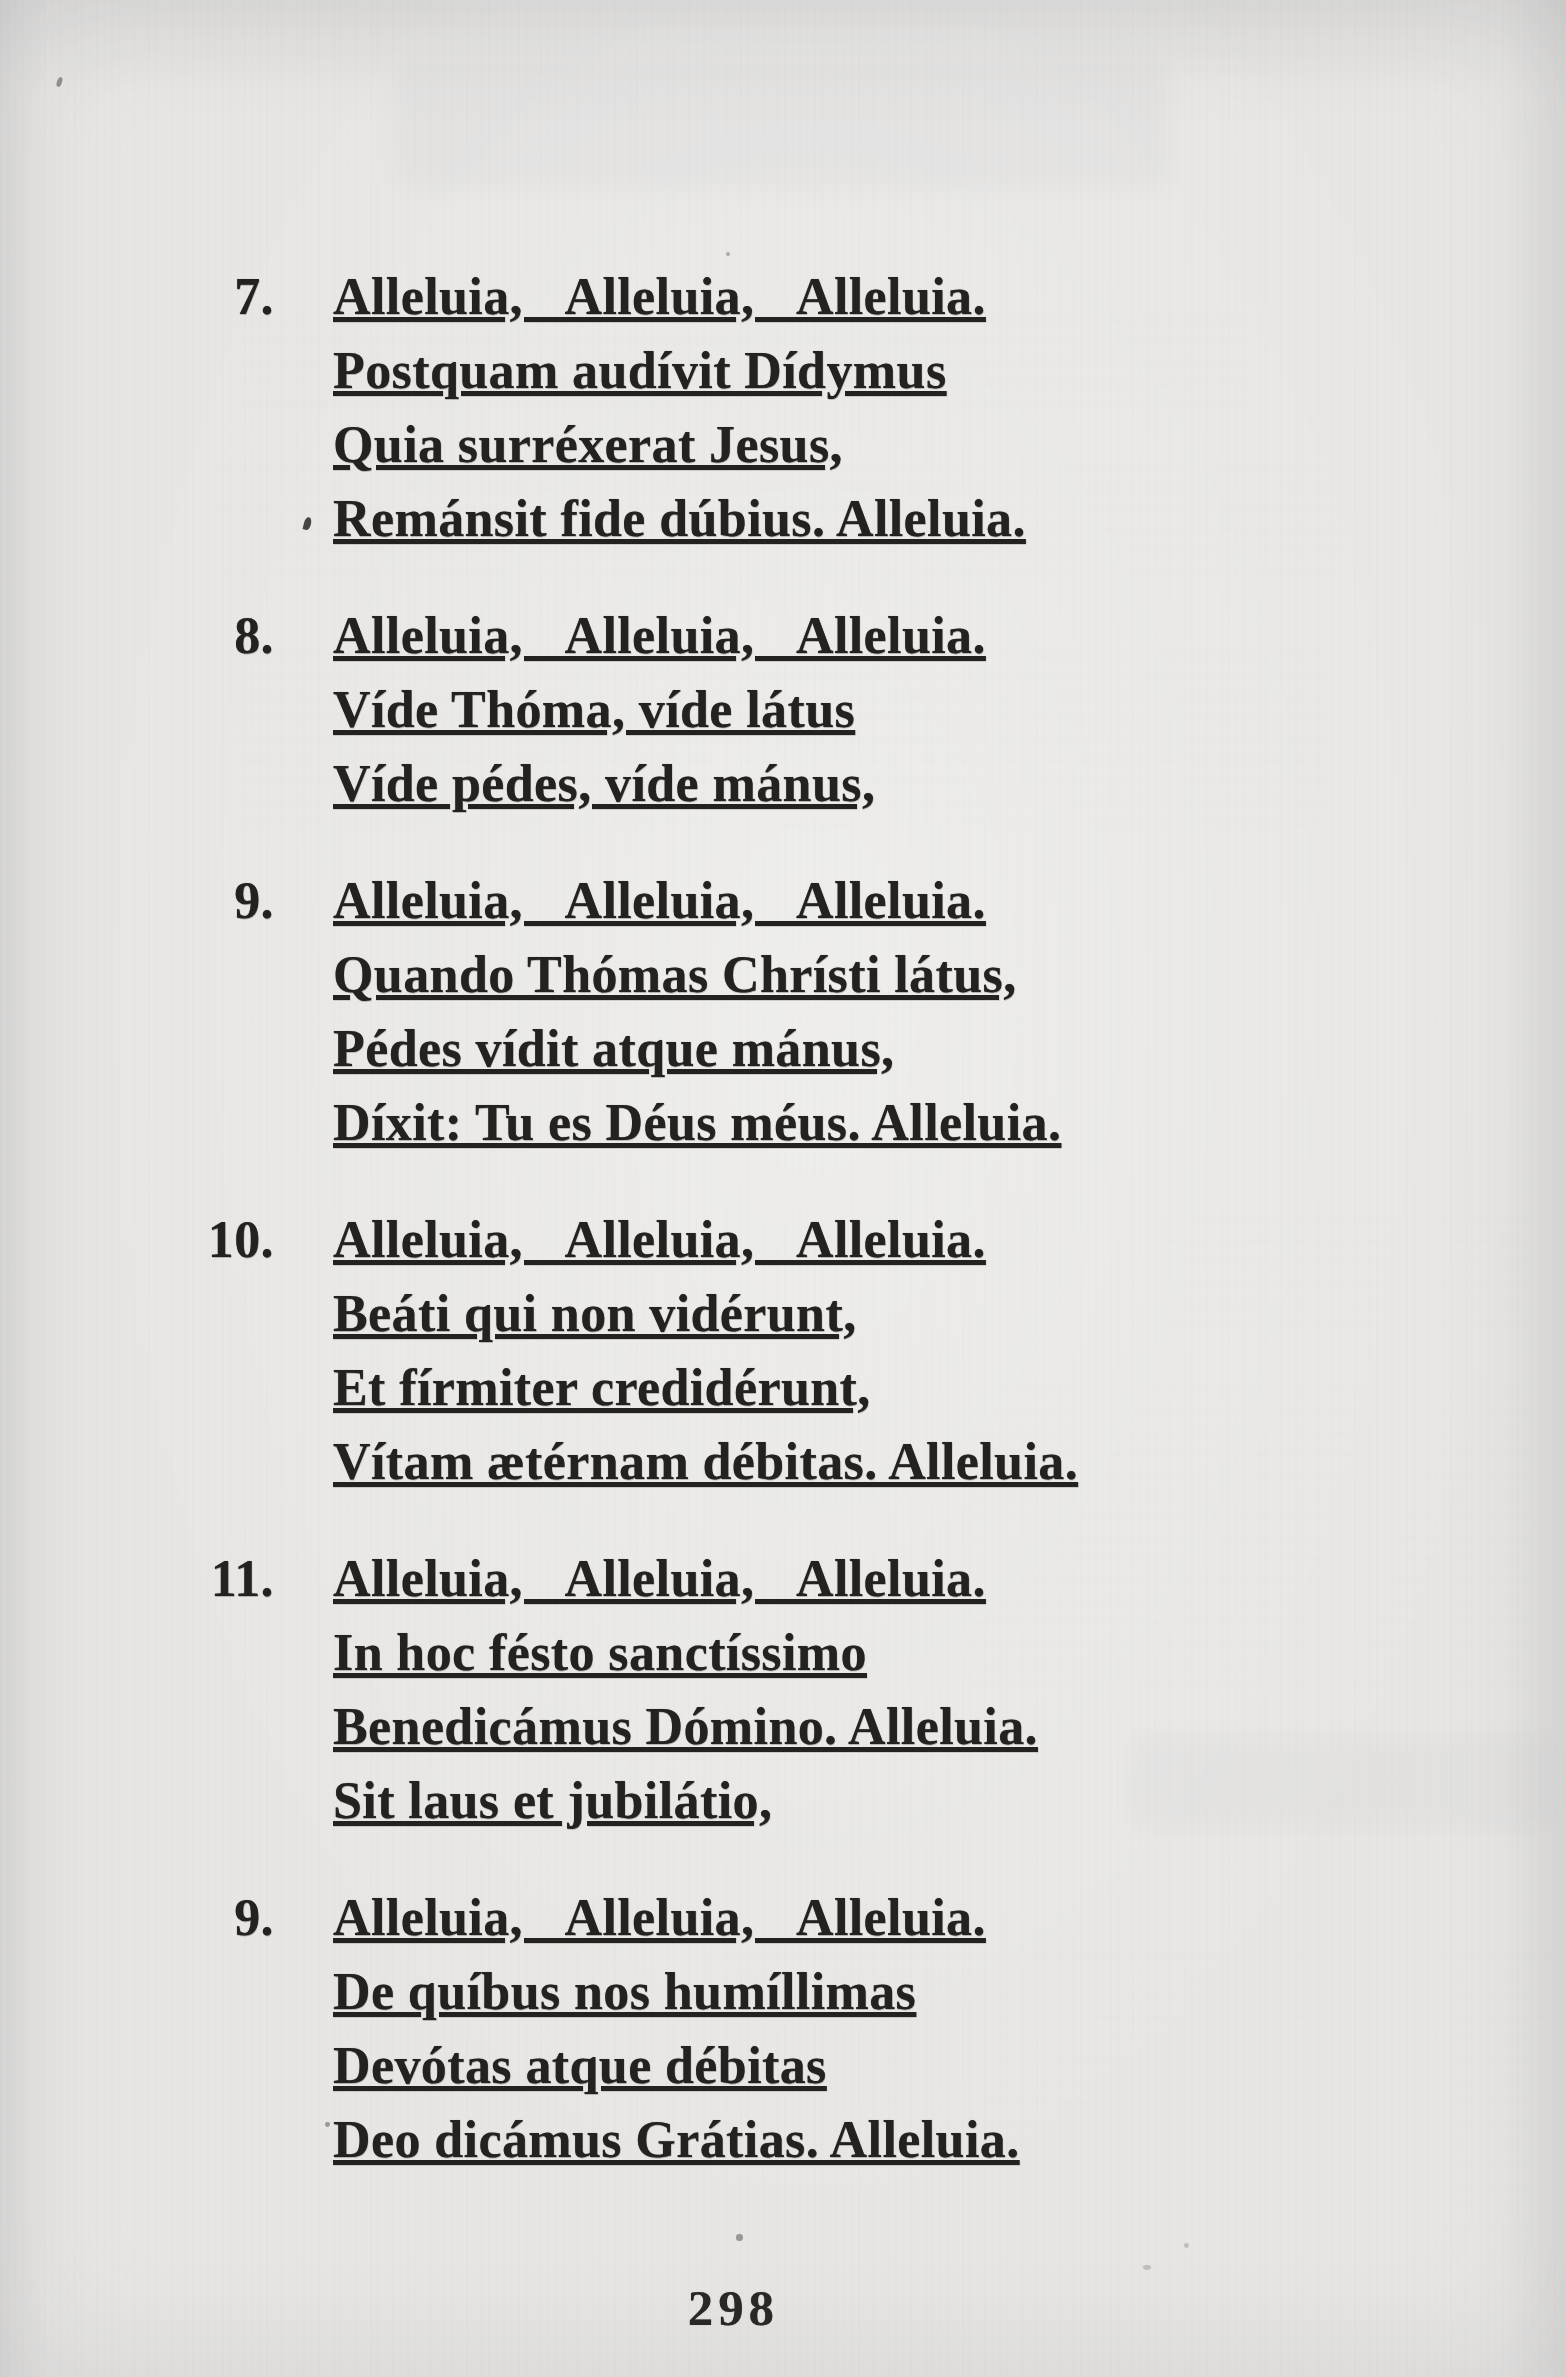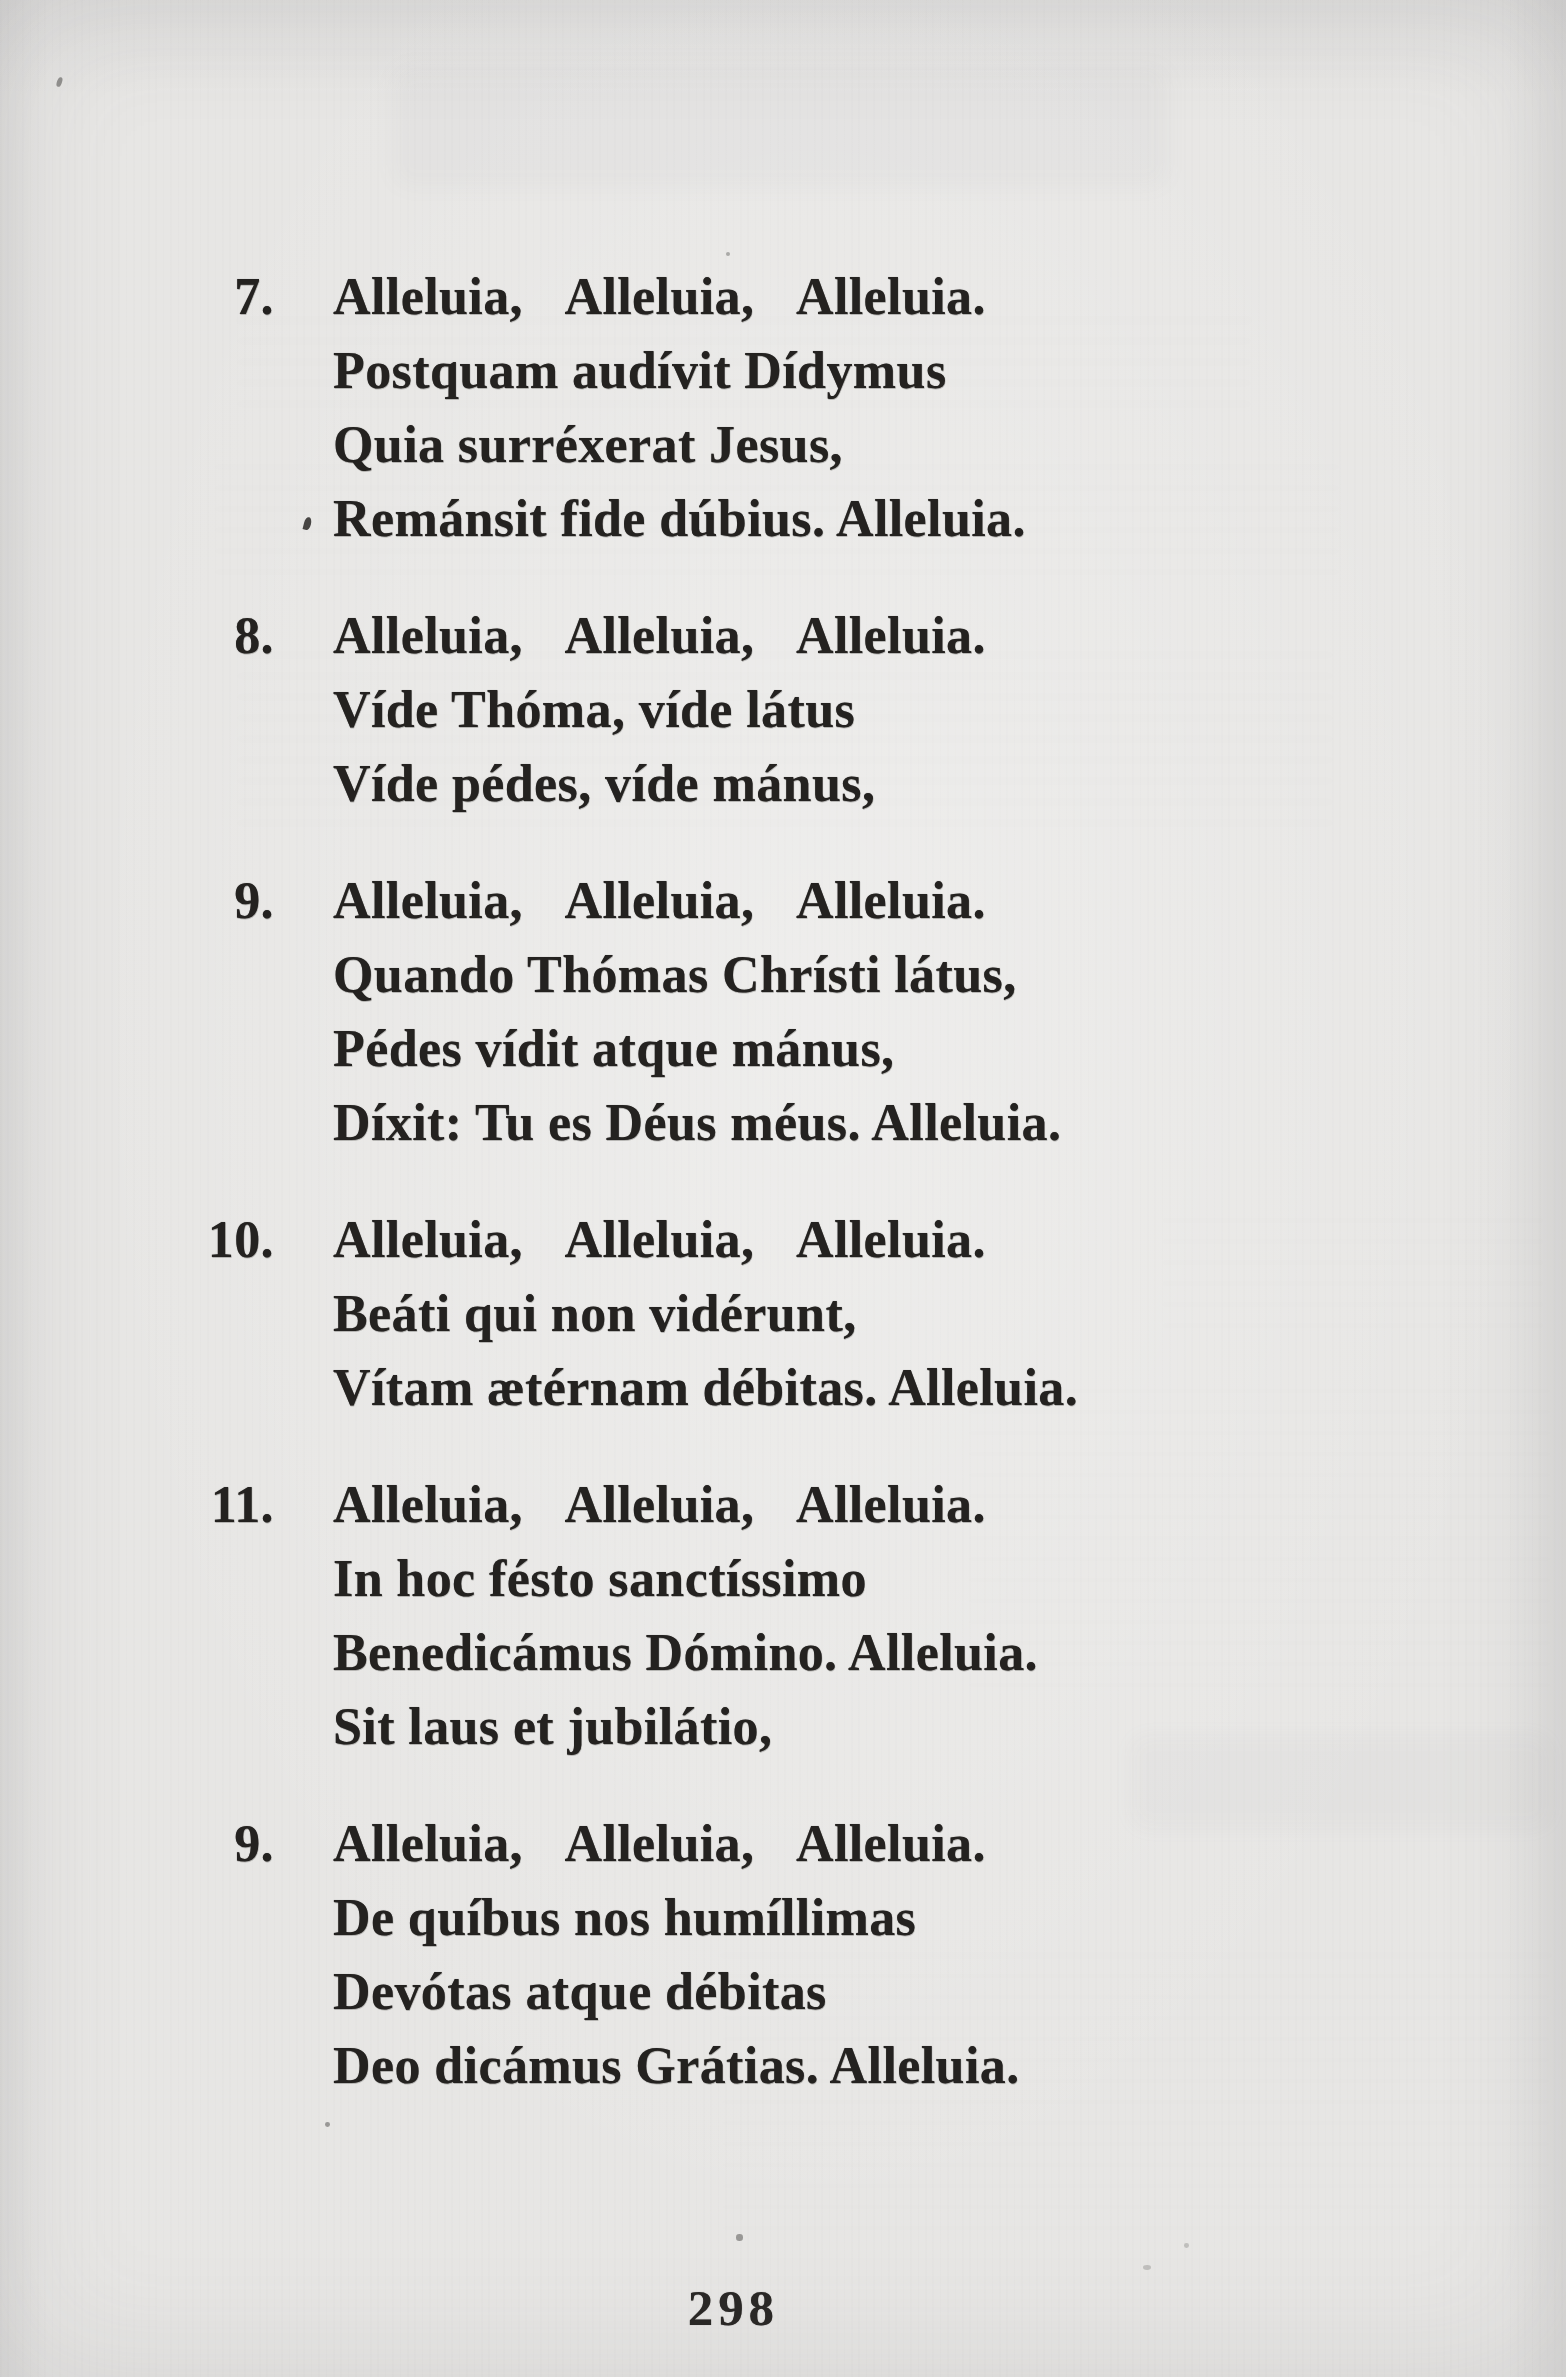--- a/index.html
+++ b/index.html
@@ -72,20 +72,21 @@
     margin-bottom: 43px;
   }
   .verse-num {
     flex: 0 0 78px;
     text-align: right;
     margin-right: 59px;
     white-space: nowrap;
   }
   .verse-lines {
     flex: 1 1 auto;
+    text-decoration: underline;
   }
   .line {
     margin: 0;
     white-space: nowrap;
   }
   .refrain {
     word-spacing: 31px;
   }
 
   
@@ -153,20 +154,21 @@
         <p class="line">Pédes vídit atque mánus,</p>
         <p class="line">Díxit: Tu es Déus méus. Alleluia.</p>
       </div>
     </section>
 
     <section class="verse">
       <span class="verse-num">10.</span>
       <div class="verse-lines">
         <p class="line refrain">Alleluia, Alleluia, Alleluia.</p>
         <p class="line">Beáti qui non vidérunt,</p>
+        <p class="line">Et fírmiter credidérunt,</p>
         <p class="line">Vítam ætérnam débitas. Alleluia.</p>
       </div>
     </section>
 
     <section class="verse">
       <span class="verse-num">11.</span>
       <div class="verse-lines">
         <p class="line refrain">Alleluia, Alleluia, Alleluia.</p>
         <p class="line">In hoc fésto sanctíssimo</p>
         <p class="line">Benedicámus Dómino. Alleluia.</p>

